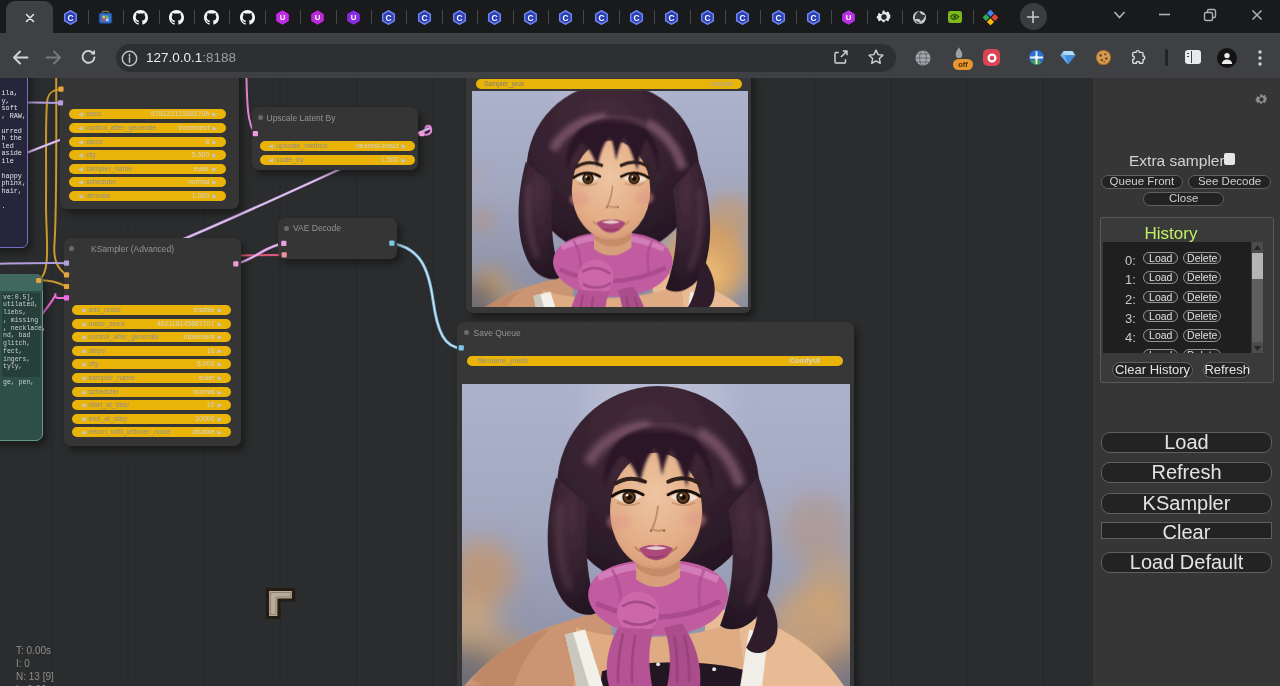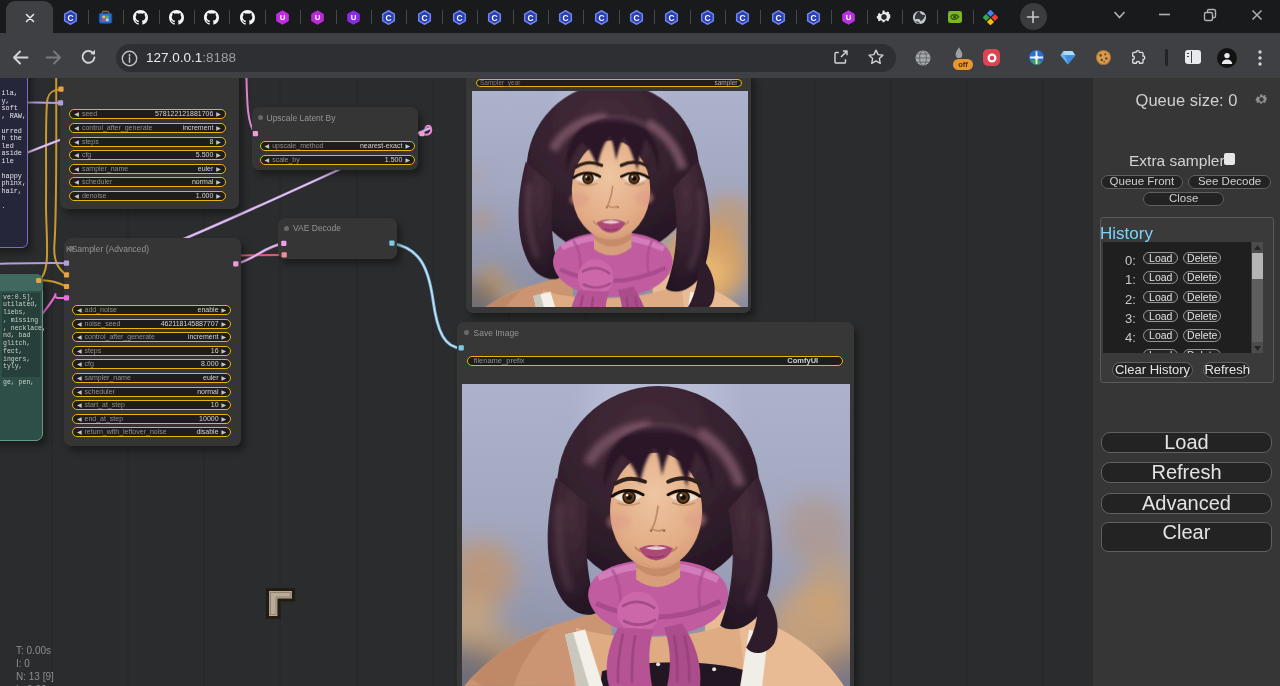--- a/index.html
+++ b/index.html
@@ -4,21 +4,21 @@
 html,body{width:1280px;height:686px;overflow:hidden;background:#2b2c2d;font-family:"Liberation Sans",sans-serif}
 #app{position:absolute;left:0;top:0;width:1280px;height:686px}
 .a{position:absolute}
 #tabs{left:0;top:0;width:1280px;height:33px;background:#191a1c}
 #toolbar{left:0;top:33px;width:1280px;height:45px;background:#3e4043}
 #canvas{left:0;top:78px;width:1093px;height:608px;background:#2b2c2d;overflow:hidden}
 #panel{left:1093px;top:78px;width:187px;height:608px;background:#363636;overflow:hidden}
 .node{position:absolute;background:#353535;border-radius:7px;box-shadow:4px 5px 7px rgba(0,0,0,0.38)}
 .ntitle{position:absolute;font-size:8.5px;color:#949494;white-space:nowrap}
 .ndot{position:absolute;width:5px;height:5px;border-radius:50%;background:#6a6a6a}
-.w{position:absolute;height:10px;background:#1d1d1d;border:1px solid #eab308;border-radius:5px;display:flex;align-items:center;font-size:7px;line-height:10px;white-space:nowrap}
+.w{position:absolute;height:10px;background:#1d1d1d;border:5px solid #eab308;border-radius:5px;display:flex;align-items:center;font-size:7px;line-height:10px;white-space:nowrap}
 .w .lt{color:#8f8f8f;margin-left:3px}
 .w .rt{color:#d2d2d2;margin-left:auto;margin-right:3px}
 .w .al{color:#c4c4c4;font-size:6px;margin-left:4px}
 .w .ar{color:#c4c4c4;font-size:6px;margin-right:4px}
 .pbtn{position:absolute;background:#232323;border:1.5px solid #606060;border-radius:8px;color:#e3e3e3;text-align:center}
 .sep{position:absolute;width:1px;height:14px;top:10px;background:#46474a}
 .mono{font-family:Liberation Mono, monospace}
 </style></head><body>
 <div id="app">
 
@@ -474,21 +474,21 @@
         <span class="ar">▶</span>
       </div>
 <div class="w" style="left:69.3px;top:113.1px;width:156.7px;font-size:7px">
         <span class="al">◀</span>
         <span class="lt">denoise</span>
         <span class="rt">1.000</span>
         <span class="ar">▶</span>
       </div>
 <div class="node" style="left:63.5px;top:159.5px;width:177.5px;height:208.5px;border-radius:7px"></div>
 <div class="ndot" style="left:69px;top:167.5px"></div>
-<div class="ntitle" style="left:66px;top:165.5px">KSampler (Advanced)</div>
+<div class="ntitle" style="left:91px;top:165.5px">KSampler (Advanced)</div>
 <div class="w" style="left:71.9px;top:227.2px;width:159.3px;font-size:7px">
         <span class="al">◀</span>
         <span class="lt">add_noise</span>
         <span class="rt">enable</span>
         <span class="ar">▶</span>
       </div>
 <div class="w" style="left:71.9px;top:240.8px;width:159.3px;font-size:7px">
         <span class="al">◀</span>
         <span class="lt">noise_seed</span>
         <span class="rt">462118145887707</span>
@@ -578,24 +578,24 @@
             <circle cx="4" cy="120" r="8" fill="#cc8f55" opacity="0.5"></circle>
             <circle cx="196" cy="28" r="72" fill="#c4c2da" opacity="0.45"></circle>
             <circle cx="2" cy="302" r="36" fill="#4c4238" opacity="0.4"></circle>
           </g>
           <g transform="translate(-37.4,-13.2) scale(1.2)">
             <use href="#person"></use>
           </g>
         </svg></div>
 <div class="node" style="left:456.8px;top:244px;width:397.4px;height:372px;background:#373737;border-radius:7px 7px 0 0"></div>
 <div class="ndot" style="left:464px;top:252px"></div>
-<div class="ntitle" style="left:473.5px;top:250px">Save Image</div>
+<div class="ntitle" style="left:473.5px;top:250px">Save Queue</div>
 <div class="w" style="left:466.7px;top:277.6px;width:376.5px;height:10.2px;font-size:7.5px;line-height:10.2px">
         <span class="lt" style="margin-left:6px">filename_prefix</span>
-        <span class="rt" style="margin-right:24px;font-weight:bold">ComfyUI</span>
+        <span class="rt" style="margin-right:18px;font-weight:bold">ComfyUI</span>
       </div>
 <div class="a" id="imgB" style="left:462.3px;top:305.7px;width:388.2px;height:302.3px;overflow:hidden"><svg width="388.2" height="302.3" viewBox="0 0 388 303" preserveAspectRatio="none">
           <rect x="-10" y="-10" width="408" height="323" fill="url(#bgG)"></rect>
           <g filter="url(#b12)">
             <circle cx="20" cy="190" r="34" fill="#d09255" opacity="0.6"></circle>
             <circle cx="8" cy="240" r="28" fill="#e0ac6a" opacity="0.6"></circle>
             <circle cx="46" cy="272" r="24" fill="#cc9858" opacity="0.55"></circle>
             <circle cx="76" cy="300" r="30" fill="#c08c52" opacity="0.5"></circle>
             <circle cx="354" cy="145" r="34" fill="#b5917a" opacity="0.55"></circle>
             <circle cx="370" cy="200" r="30" fill="#c9a070" opacity="0.65"></circle>
@@ -624,32 +624,31 @@
 <rect x="458.6" y="345.3" width="5.2" height="5.2" rx="1" fill="#7ec8e8"></rect>
 </g>
       </svg>
 <svg class="a" style="left:265px;top:508px" width="34" height="36" viewBox="0 0 34 36">
 <path d="M2.5,3.5 H28.5 V14 H14 V31.5 H2.5 Z" fill="#b9ab97" stroke="#221c15" stroke-width="3.2"></path>
 <path d="M5.5,6.5 H25.5 V11 H11 V28.5 H5.5 Z" fill="none" stroke="#8f8371" stroke-width="1"></path>
       </svg>
 <div class="a" style="left:16px;top:566px;font-size:10px;line-height:13px;color:#8e8e8e">T: 0.00s<br>I: 0<br>N: 13 [9]<br>L: 0.00</div>
 </div>
 <div class="a" id="panel">
-<div class="a" style="left:0;top:13px;width:187px;text-align:center;font-size:16.5px;color:#cfcfcf">Queue size: 0</div>
 <svg class="a" style="left:162px;top:14.5px" width="13" height="13" viewBox="0 0 24 24">
 <path fill="#8f8f8f" d="M12 8a4 4 0 100 8 4 4 0 000-8zm9.4 5.6l-2.1 1.6.3 2.2-2.4 1.1-1.6-1.6-2.2.6-.8 2.5H10l-.8-2.5-2.2-.6-1.6 1.6-2.4-1.1.3-2.2-2.1-1.6v-2.6l2.1-1.6-.3-2.2 2.4-1.1 1.6 1.6 2.2-.6L10 2.1h2.6l.8 2.5 2.2.6 1.6-1.6 2.4 1.1-.3 2.2 2.1 1.6z"></path>
 <circle cx="12" cy="12" r="2.2" fill="#363636"></circle>
       </svg>
 <div class="a" style="left:36px;top:73.5px;font-size:15.5px;color:#d2d2d2">Extra sampler</div>
 <div class="a" style="left:130.9000000000001px;top:75.19999999999999px;width:11.5px;height:11.5px;background:#e6e6e6;border-radius:2px"></div>
 <div class="pbtn" style="left:7.7000000000000455px;top:97px;width:82.4px;height:13.5px;font-size:11.5px;line-height:10.5px;border-radius:7px;color:#cfcfcf">Queue Front</div>
 <div class="pbtn" style="left:94.90000000000009px;top:97px;width:83.4px;height:13.5px;font-size:11.5px;line-height:10.5px;border-radius:7px;color:#cfcfcf">See Decode</div>
 <div class="pbtn" style="left:50.299999999999955px;top:114.1px;width:80.6px;height:13.5px;font-size:11.5px;line-height:10.5px;border-radius:7px;color:#cfcfcf">Close</div>
 <div class="a" style="left:7px;top:139px;width:173.5px;height:166.4px;background:#3a3a3a;border:1.5px solid #5a5a5a;border-radius:3px"></div>
-<div class="a" style="left:7px;top:146px;width:142px;font-size:17px;color:#7dd3fc">History</div>
+<div class="a" style="left:7px;top:146px;width:142px;text-align:center;font-size:17px;color:#bef264">History</div>
 <div class="a" style="left:9.700000000000045px;top:163.8px;width:148px;height:110.9px;background:#1f1f1f;overflow:hidden">
 <div class="a" style="left:22.299999999999955px;top:11.0px;font-size:13px;color:#c8c8c8">0:</div>
 <div class="a" style="left:40.799999999999955px;top:10.0px;width:34.5px;height:12.5px;background:#252525;border:1.5px solid #969696;border-radius:7px;font-size:10.5px;line-height:10px;text-align:center;color:#e0e0e0">Load</div>
 <div class="a" style="left:80.29999999999995px;top:10.0px;width:38.5px;height:12.5px;background:#252525;border:1.5px solid #969696;border-radius:7px;font-size:10.5px;line-height:10px;text-align:center;color:#e0e0e0">Delete</div>
 <div class="a" style="left:22.299999999999955px;top:30.4px;font-size:13px;color:#c8c8c8">1:</div>
 <div class="a" style="left:40.799999999999955px;top:29.4px;width:34.5px;height:12.5px;background:#252525;border:1.5px solid #969696;border-radius:7px;font-size:10.5px;line-height:10px;text-align:center;color:#e0e0e0">Load</div>
 <div class="a" style="left:80.29999999999995px;top:29.4px;width:38.5px;height:12.5px;background:#252525;border:1.5px solid #969696;border-radius:7px;font-size:10.5px;line-height:10px;text-align:center;color:#e0e0e0">Delete</div>
 <div class="a" style="left:22.299999999999955px;top:49.8px;font-size:13px;color:#c8c8c8">2:</div>
 <div class="a" style="left:40.799999999999955px;top:48.8px;width:34.5px;height:12.5px;background:#252525;border:1.5px solid #969696;border-radius:7px;font-size:10.5px;line-height:10px;text-align:center;color:#e0e0e0">Load</div>
 <div class="a" style="left:80.29999999999995px;top:48.8px;width:38.5px;height:12.5px;background:#252525;border:1.5px solid #969696;border-radius:7px;font-size:10.5px;line-height:10px;text-align:center;color:#e0e0e0">Delete</div>
@@ -670,15 +669,16 @@
       </svg>
 <div class="a" style="left:158.9000000000001px;top:175.3px;width:11.5px;height:25.5px;background:#b5b5b5"></div>
 <div class="a" style="left:158.9000000000001px;top:263.7px;width:11.5px;height:11px;background:#4c4c4c"></div>
 <svg class="a" style="left:161px;top:267.5px" width="7" height="5" viewBox="0 0 7 5">
         <path d="M3.5 5 L7 0 H0 Z" fill="#262626"></path>
       </svg>
 <div class="pbtn" style="left:19.299999999999955px;top:283.7px;width:80.5px;height:16.6px;font-size:13px;line-height:14px;border-radius:8px">Clear History</div>
 <div class="pbtn" style="left:110.40000000000009px;top:283.7px;width:47px;height:16.6px;font-size:13px;line-height:14px;border-radius:8px">Refresh</div>
 <div class="pbtn" style="left:8px;top:354.4px;width:171px;height:21px;font-size:20px;line-height:18.5px;border-radius:9px">Load</div>
 <div class="pbtn" style="left:8px;top:384.3px;width:171px;height:21px;font-size:20px;line-height:18.5px;border-radius:9px">Refresh</div>
-<div class="pbtn" style="left:8px;top:414.5px;width:171px;height:21px;font-size:20px;line-height:18.5px;border-radius:9px">Advanced</div>
-<div class="pbtn" style="left:8px;top:444.4px;width:171px;height:30px;font-size:20px;line-height:18.5px;border-radius:7px">Clear</div>
+<div class="pbtn" style="left:8px;top:414.5px;width:171px;height:21px;font-size:20px;line-height:18.5px;border-radius:9px">KSampler</div>
+<div class="pbtn" style="left:8px;top:444.4px;width:171px;height:17px;font-size:20px;line-height:18.5px;border-radius:0">Clear</div>
+<div class="pbtn" style="left:8px;top:474.29999999999995px;width:171px;height:21px;font-size:20px;line-height:18.5px;border-radius:9px">Load Default</div>
 </div>
 </div>
 </body></html>

